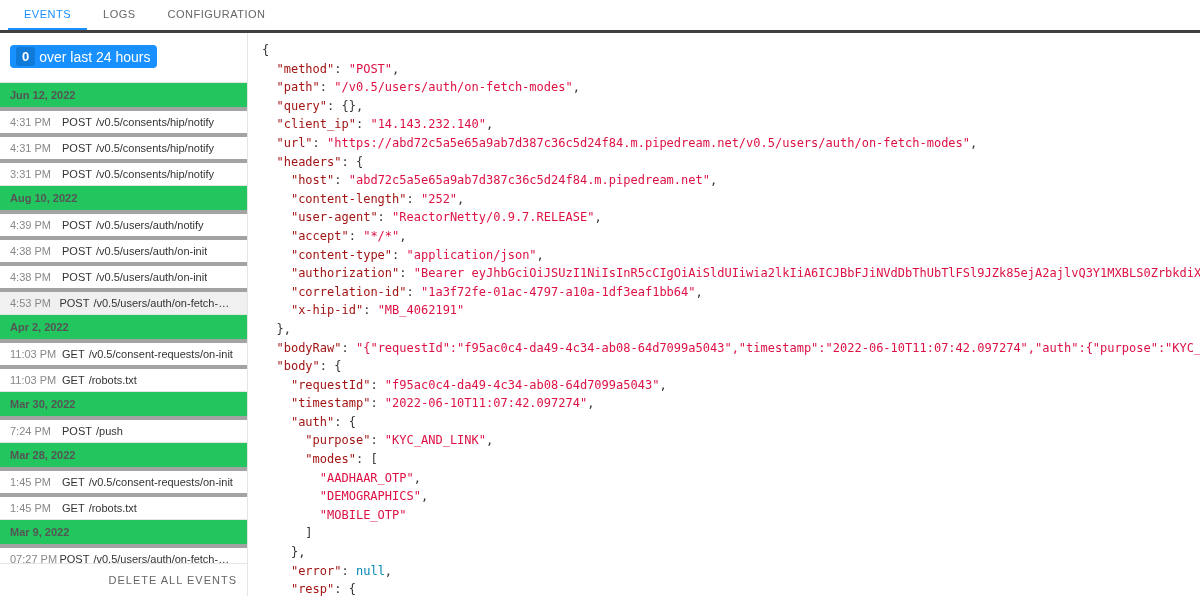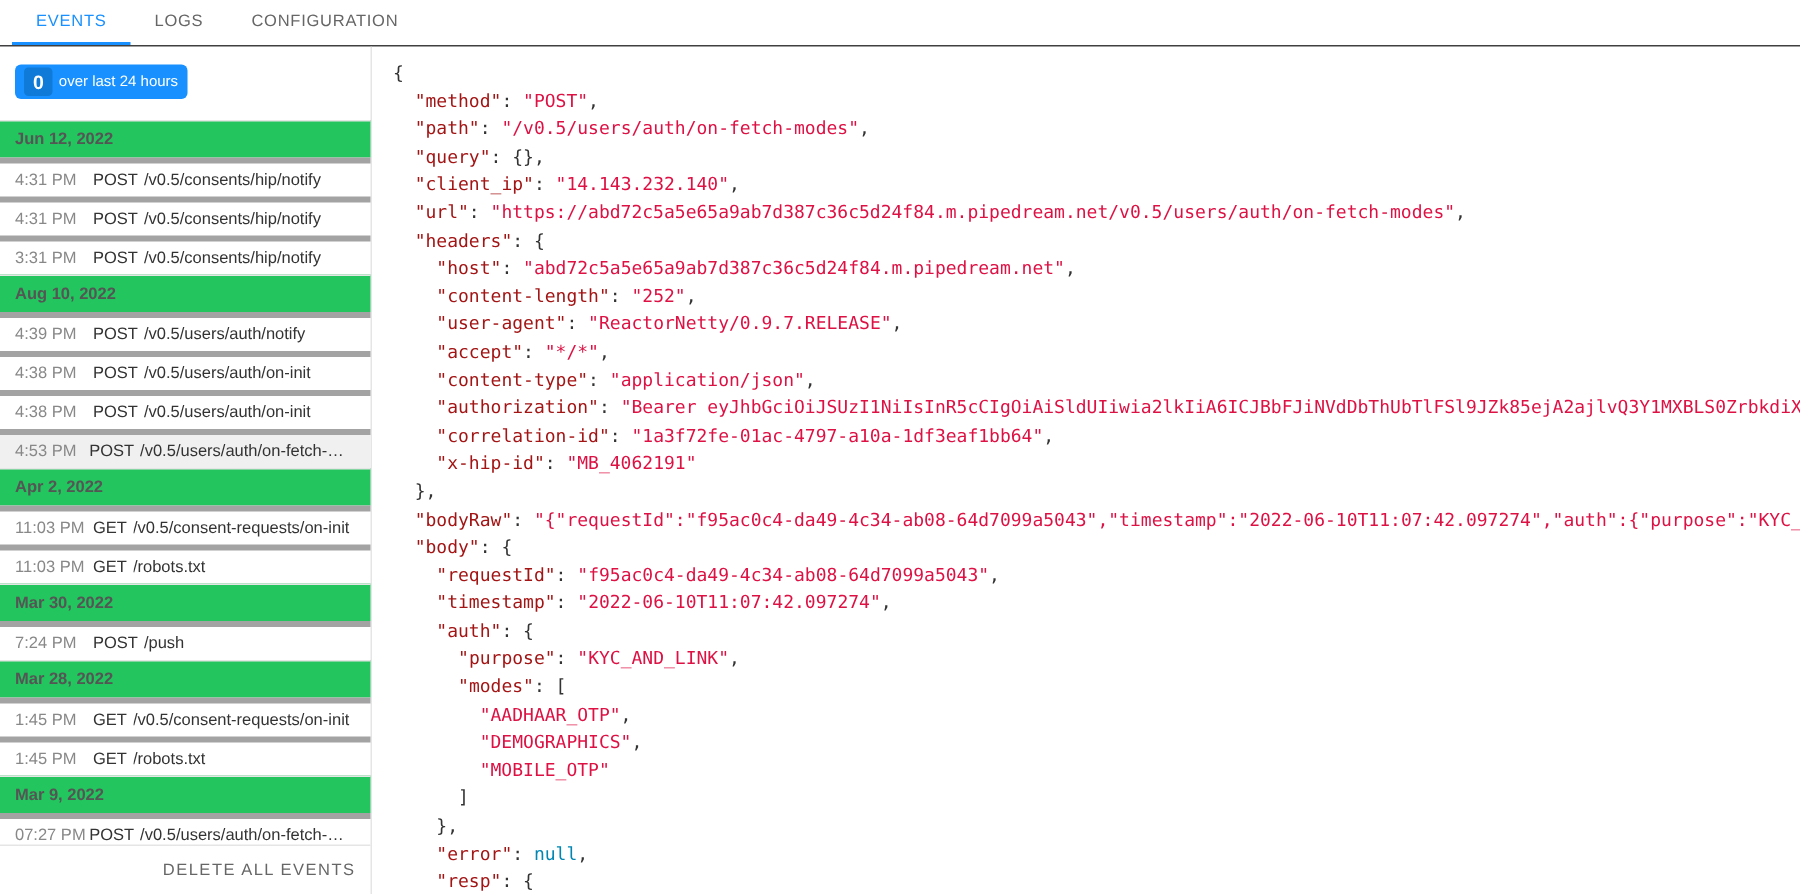--- a/index.html
+++ b/index.html
@@ -1,26 +1,26 @@
 <!DOCTYPE html>
 <html><head>
 <meta charset="utf-8">
 <style>
 * { margin: 0; padding: 0; box-sizing: border-box; }
 body { font-family: -apple-system, BlinkMacSystemFont, "Segoe UI", sans-serif; font-size: 12px; color: #333; background: #fff; }
 .container { display: flex; flex-direction: column; width: 1200px; height: 596px; overflow: hidden; }
-.tabs { display: flex; border-bottom: 1px solid #404040; padding-left: 8px; align-items: center; }
+.tabs { display: flex; border-bottom: 3px solid #404040; padding-left: 8px; align-items: center; }
 .tab { padding: 8px 16px; font-size: 11px; letter-spacing: 0.5px; color: #666; cursor: pointer; border-bottom: 2px solid transparent; }
 .tab.active { color: #1890ff; border-bottom: 2px solid #1890ff; }
 .main { display: flex; flex: 1; overflow: hidden; }
 .sidebar { width: 248px; border-right: 1px solid #e5e5e5; display: flex; flex-direction: column; position: relative; }
 .badge-row { padding: 12px 10px 14px 10px; display: flex; align-items: center; }
 .badge { background: #1890ff; color: #fff; border-radius: 4px; padding: 2px 6px; display: flex; align-items: center; gap: 4px; }
 .badge-num { background: #0f7ad8; border-radius: 3px; padding: 2px 6px; font-weight: 600; font-size: 13px; }
-.badge-text { font-size: 10px; }
+.badge-text { font-size: 14px; }
 .event-list { flex: 1; overflow-y: auto; }
 .date-header { padding: 6px 10px; font-size: 11px; color: #555; font-weight: 600; border-top: 1px solid #e5e5e5; background: #22c55e; }
 .event-row { display: flex; padding: 5px 10px; font-size: 11px; border-top: 4px solid #a3a3a3; cursor: pointer; white-space: nowrap; overflow: hidden; }
 .event-row.selected { background: #f0f0f0; }
 .event-time { width: 52px; color: #888; }
 .event-method { color: #333; margin-right: 4px; }
 .event-path { color: #333; overflow: hidden; text-overflow: ellipsis; }
 .delete-btn { text-align: right; padding: 10px; font-size: 11px; letter-spacing: 1px; color: #666; border-top: 1px solid #e5e5e5; cursor: pointer; }
 .detail { flex: 1; padding: 8px 14px; font-family: "Consolas", "Monaco", monospace; font-size: 12px; line-height: 1.55; overflow: auto; white-space: pre; }
 .brace, .bracket { color: #333; }

